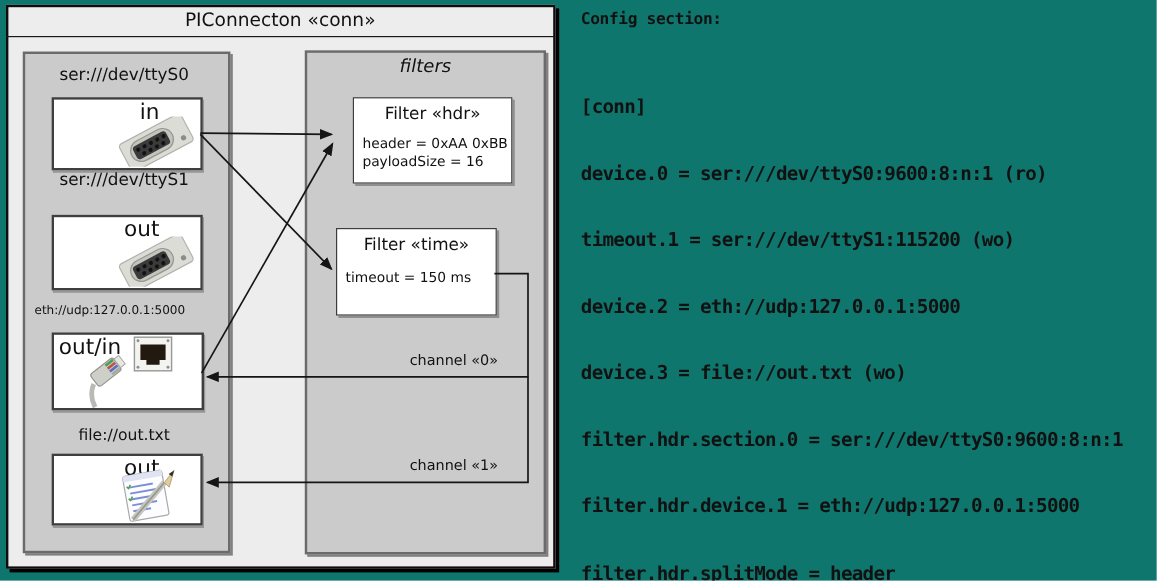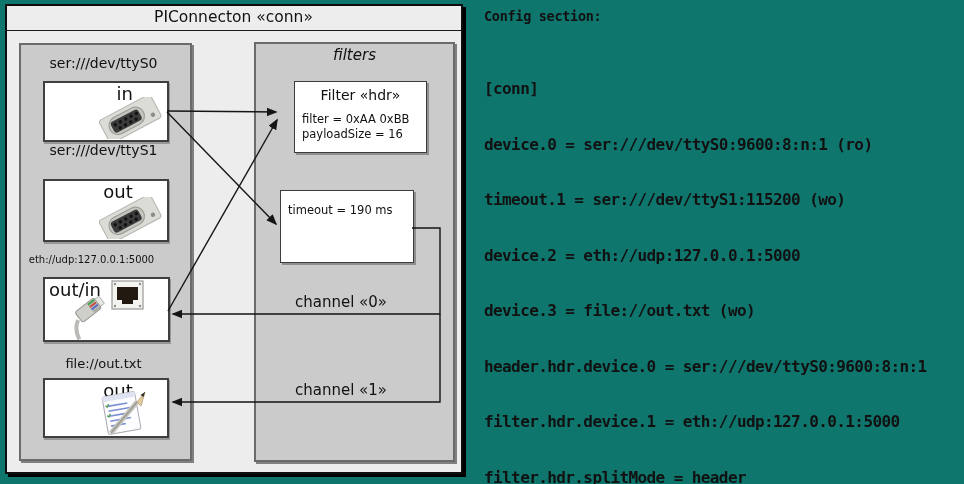--- a/index.html
+++ b/index.html
@@ -24,21 +24,21 @@
   .devbox{background:#fff;border:2px solid #3f3f3f;box-shadow:1px 2px 0 rgba(110,110,110,.55);}
   .dirlabel{font-size:18px;line-height:19px;padding-top:1px;}
   .dir-center{text-align:right;margin-right:28%;}
   .dir-left{text-align:left;padding-left:4px;}
 
   
   .filterbox{background:#fff;border:1.6px solid #3c3c3c;box-shadow:2px 2px 0 #8f8f8f;}
   .filtertitle{text-align:center;font-size:14px;padding-top:5px;}
   .filterprops{font-size:11.5px;line-height:14.5px;padding:9px 0 0 7px;}
 
-  .channel-label{width:120px;text-align:left;font-size:15px;white-space:nowrap;}
+  .channel-label{width:120px;text-align:right;font-size:12px;white-space:nowrap;}
 
   
   .config-heading{left:484px;top:8px;font:bold 13.5px "DejaVu Sans Mono","Liberation Mono",monospace;
                   letter-spacing:-0.3px;}
   .config{left:484px;top:43px;font:bold 16px/18.5px "DejaVu Sans Mono","Liberation Mono",monospace;
           letter-spacing:-0.6px;white-space:pre;}
   .cfg-line{height:18.5px;}
 
   svg.overlay{left:0;top:0;pointer-events:none;}
 </style>
@@ -144,28 +144,29 @@
       <path d="M16,44 L42,13" stroke="#c6c6c0" stroke-width="5"></path>
       <path d="M16,44 L42,13" stroke="#98988f" stroke-width="1.4"></path>
       <polygon points="42,13 50,3 46,17" fill="#e3cb9e" stroke="#b3a075" stroke-width="0.8"></polygon>
       <polygon points="50,3 48.6,8 45.5,6" fill="#33302a"></polygon>
     </svg>
   </div>
 
   <div class="abs filterbox" style="left:294px;top:81px;width:131px;height:70px;">
     <div class="filtertitle">Filter «hdr»</div>
     <div class="filterprops">
-      <div>filter = 0xAA 0xBB</div>
+      <div>header = 0xAA 0xBB</div>
       <div>payloadSize = 16</div>
     </div>
   </div>
 
   <div class="abs filterbox" style="left:280px;top:190px;width:132px;height:71px;">
+    <div class="filtertitle">Filter «time»</div>
     <div class="filterprops" style="padding-top:12px;">
-      <div>timeout = 190 ms</div>
+      <div>timeout = 150 ms</div>
     </div>
   </div>
 
   <div class="abs channel-label" style="left:295px;top:293px;">channel «0»</div>
   <div class="abs channel-label" style="left:295px;top:381px;">channel «1»</div>
 
   <svg class="abs overlay" width="964" height="484" viewBox="0 0 964 484">
     <defs>
       <marker id="arr" viewBox="0 0 10 8" refX="8.5" refY="4" markerWidth="11" markerHeight="9" markerUnits="userSpaceOnUse" orient="auto">
         <path d="M0,0 L10,4 L0,8 Z" fill="#151515"></path>
@@ -180,21 +181,21 @@
     </g>
   </svg>
 
   <div class="abs config-heading">Config section:</div>
   <div class="abs config">
     <div class="cfg-line">[conn]</div>
     <div class="cfg-line">device.0 = ser:///dev/ttyS0:9600:8:n:1 (ro)</div>
     <div class="cfg-line">timeout.1 = ser:///dev/ttyS1:115200 (wo)</div>
     <div class="cfg-line">device.2 = eth://udp:127.0.0.1:5000</div>
     <div class="cfg-line">device.3 = file://out.txt (wo)</div>
-    <div class="cfg-line">header.hdr.device.0 = ser:///dev/ttyS0:9600:8:n:1</div>
+    <div class="cfg-line">filter.hdr.section.0 = ser:///dev/ttyS0:9600:8:n:1</div>
     <div class="cfg-line">filter.hdr.device.1 = eth://udp:127.0.0.1:5000</div>
     <div class="cfg-line">filter.hdr.splitMode = header</div>
     
     
     
     
     
     
     
     

